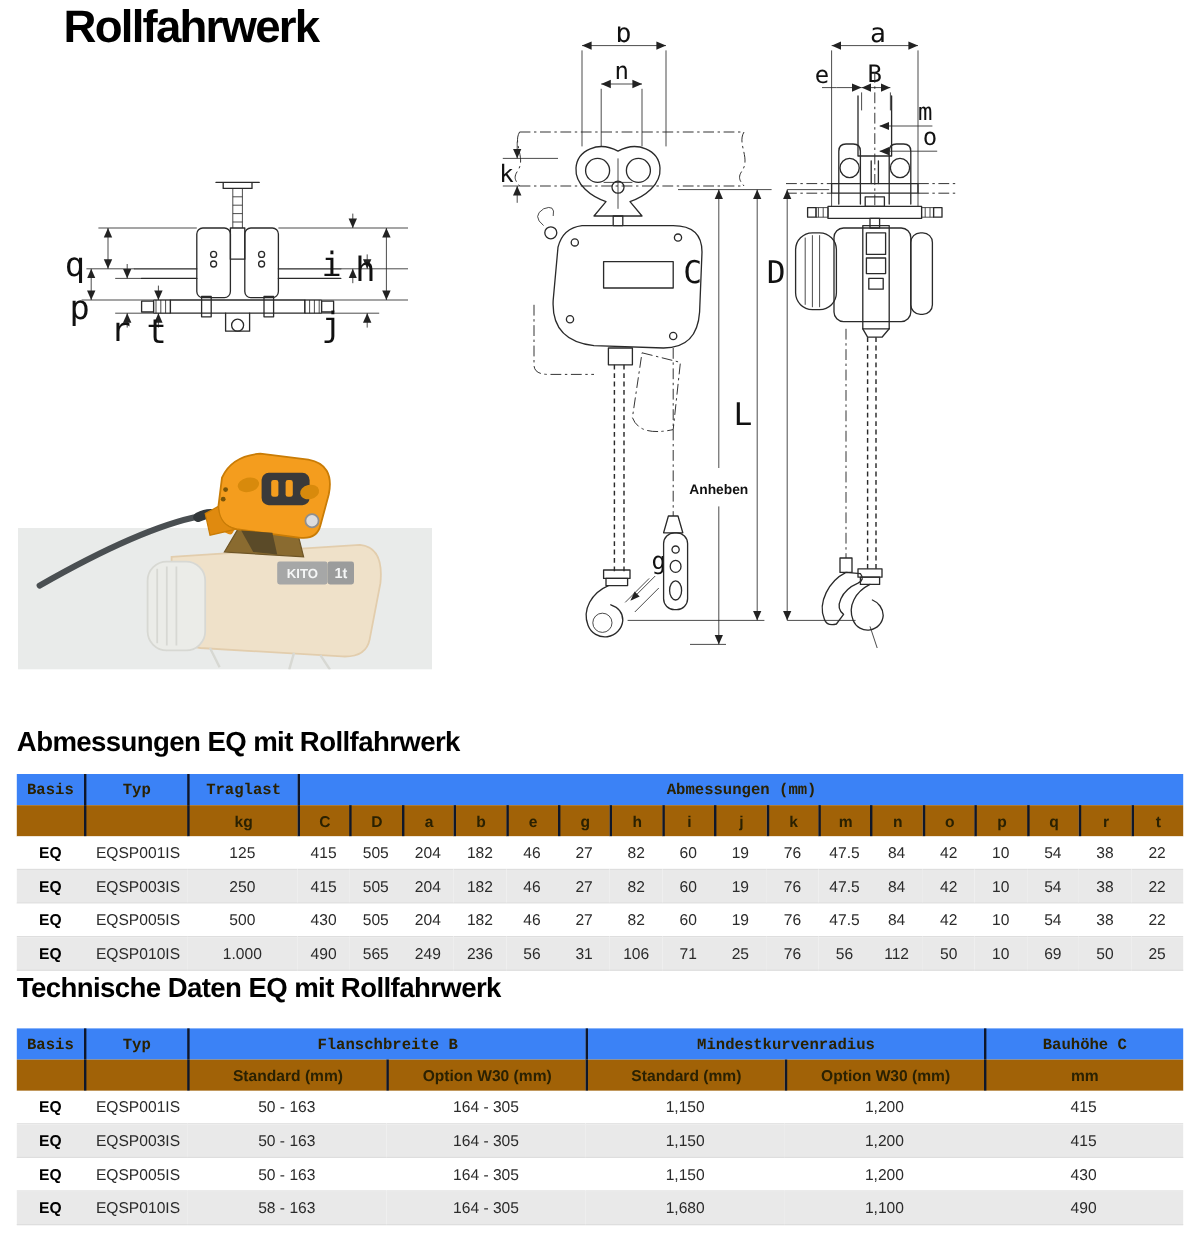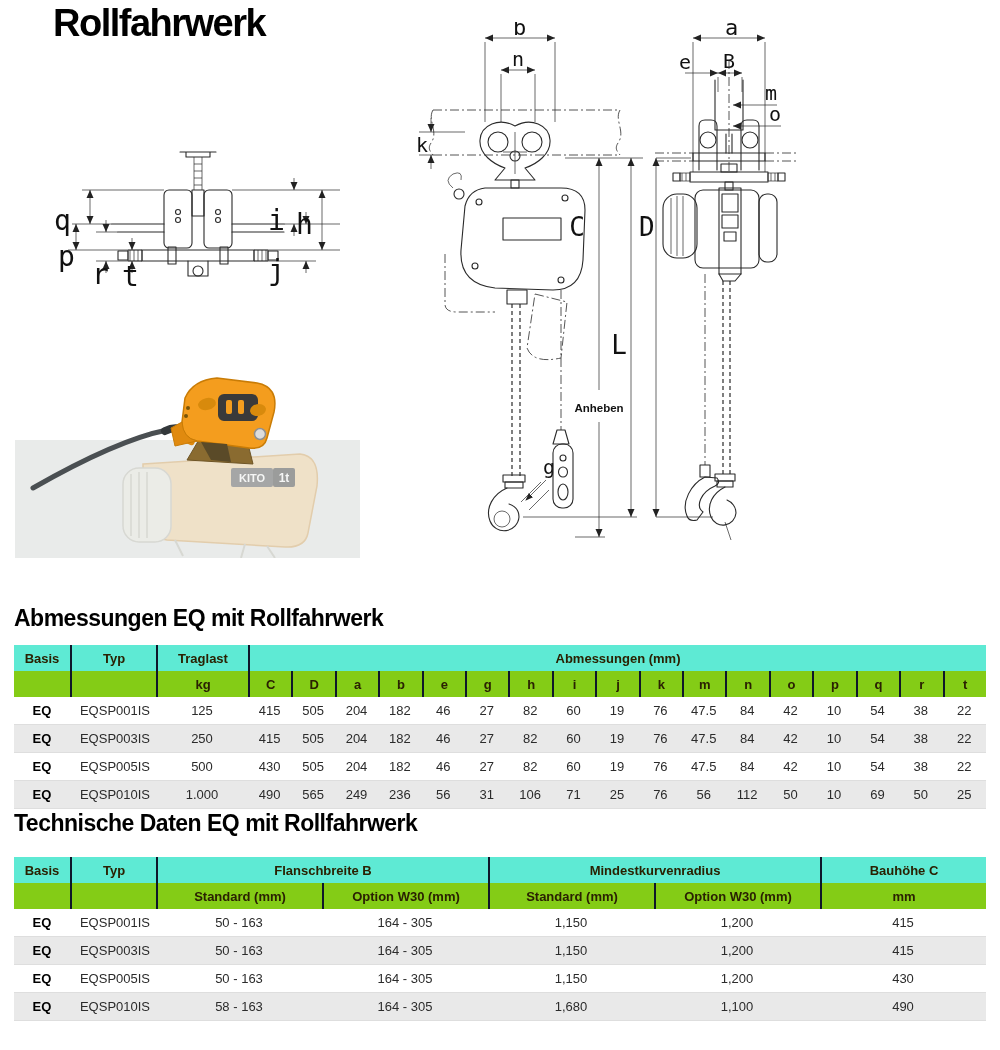--- a/index.html
+++ b/index.html
@@ -8,22 +8,22 @@
   .abs{position:absolute;}
   #title{left:14px;top:2px;font-size:38px;font-weight:bold;letter-spacing:-1.5px;color:#000;margin-left:39px;}
   h2.section{position:absolute;margin:0;font-size:23px;font-weight:bold;letter-spacing:-0.5px;color:#000;}
   #heading-abmessungen{left:14px;top:594px;margin-top:11px;}
   #heading-technische{left:14px;top:810px;}
   table.spec{position:absolute;left:14px;width:972px;border-collapse:separate;border-spacing:0;
              table-layout:fixed;font-size:13px;}
   #table-abmessungen{top:645px;}
   #table-technische{top:857px;}
   .spec th{font-weight:bold;color:#2a2102;height:26px;padding:0 2px;text-align:center;overflow:hidden;white-space:nowrap;}
-  .spec tr.r1 th{background:#5eead4;}
-  .spec tr.r2 th{background:#84cc16;}
+  .spec tr.r1 th{background:#3b82f6;font-family:Liberation Mono, monospace;}
+  .spec tr.r2 th{background:#a16207;}
   .spec th + th{border-left:2px solid #0f172a;}
   .spec td{height:27px;text-align:center;color:#2b2b2b;padding:0 2px;background:#fff;
            border-bottom:1px solid #DEDEDE;overflow:hidden;white-space:nowrap;}
   .spec tbody tr:nth-child(even) td{background:#E9E9E9;}
   .spec td.basis{font-weight:bold;color:#000;text-align:center;}
   .spec td.typ{text-align:center;padding-left:6px;}
   
   svg .dln{stroke:#2a2a2a;stroke-width:1.1;fill:none;stroke-linecap:round;stroke-linejoin:round;}
   svg .dlt{stroke:#2a2a2a;stroke-width:0.7;fill:none;}
   svg .dd{stroke:#2a2a2a;stroke-width:0.8;fill:none;stroke-dasharray:9 3 2 3;}

